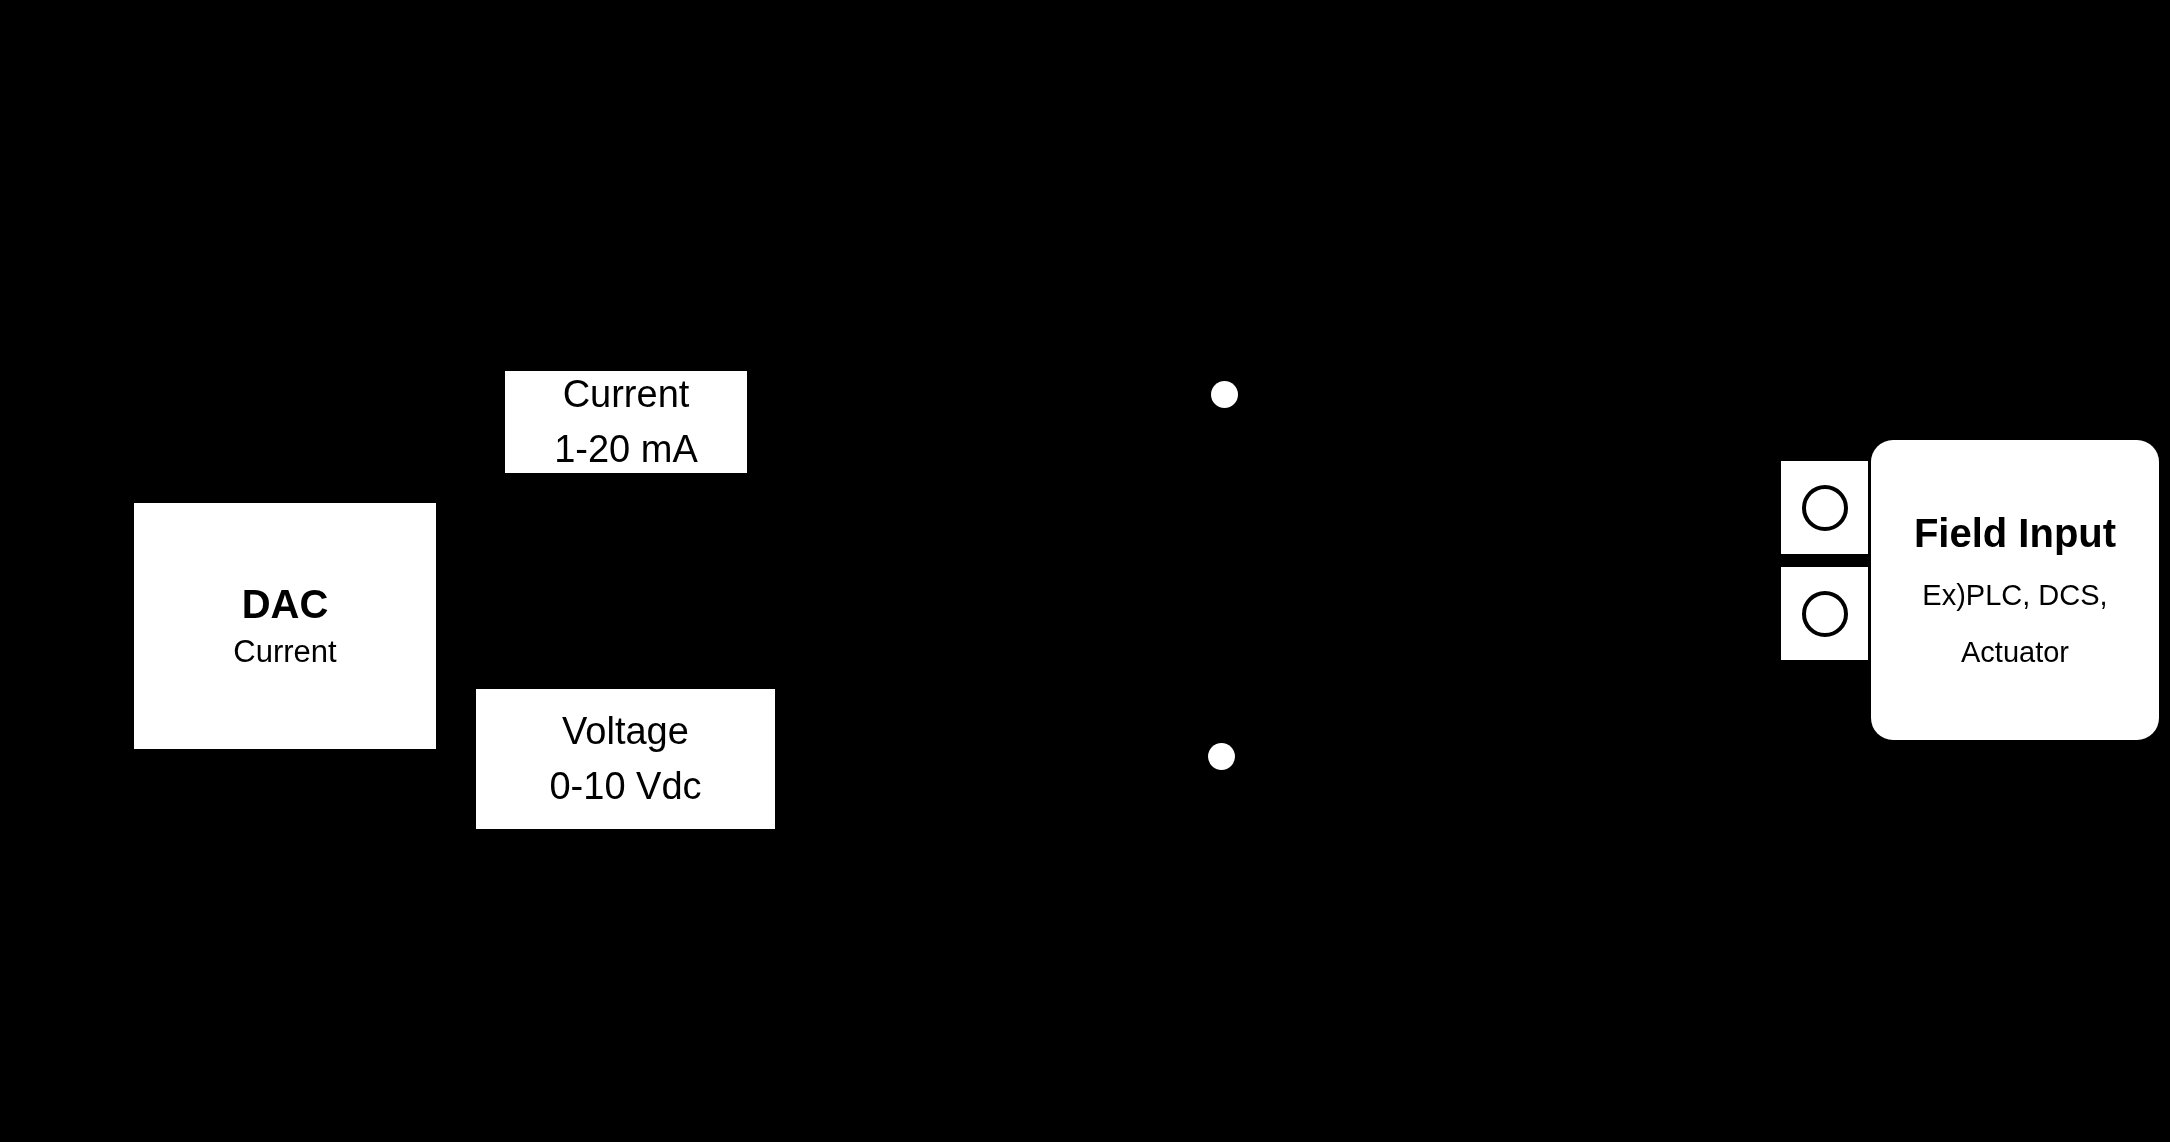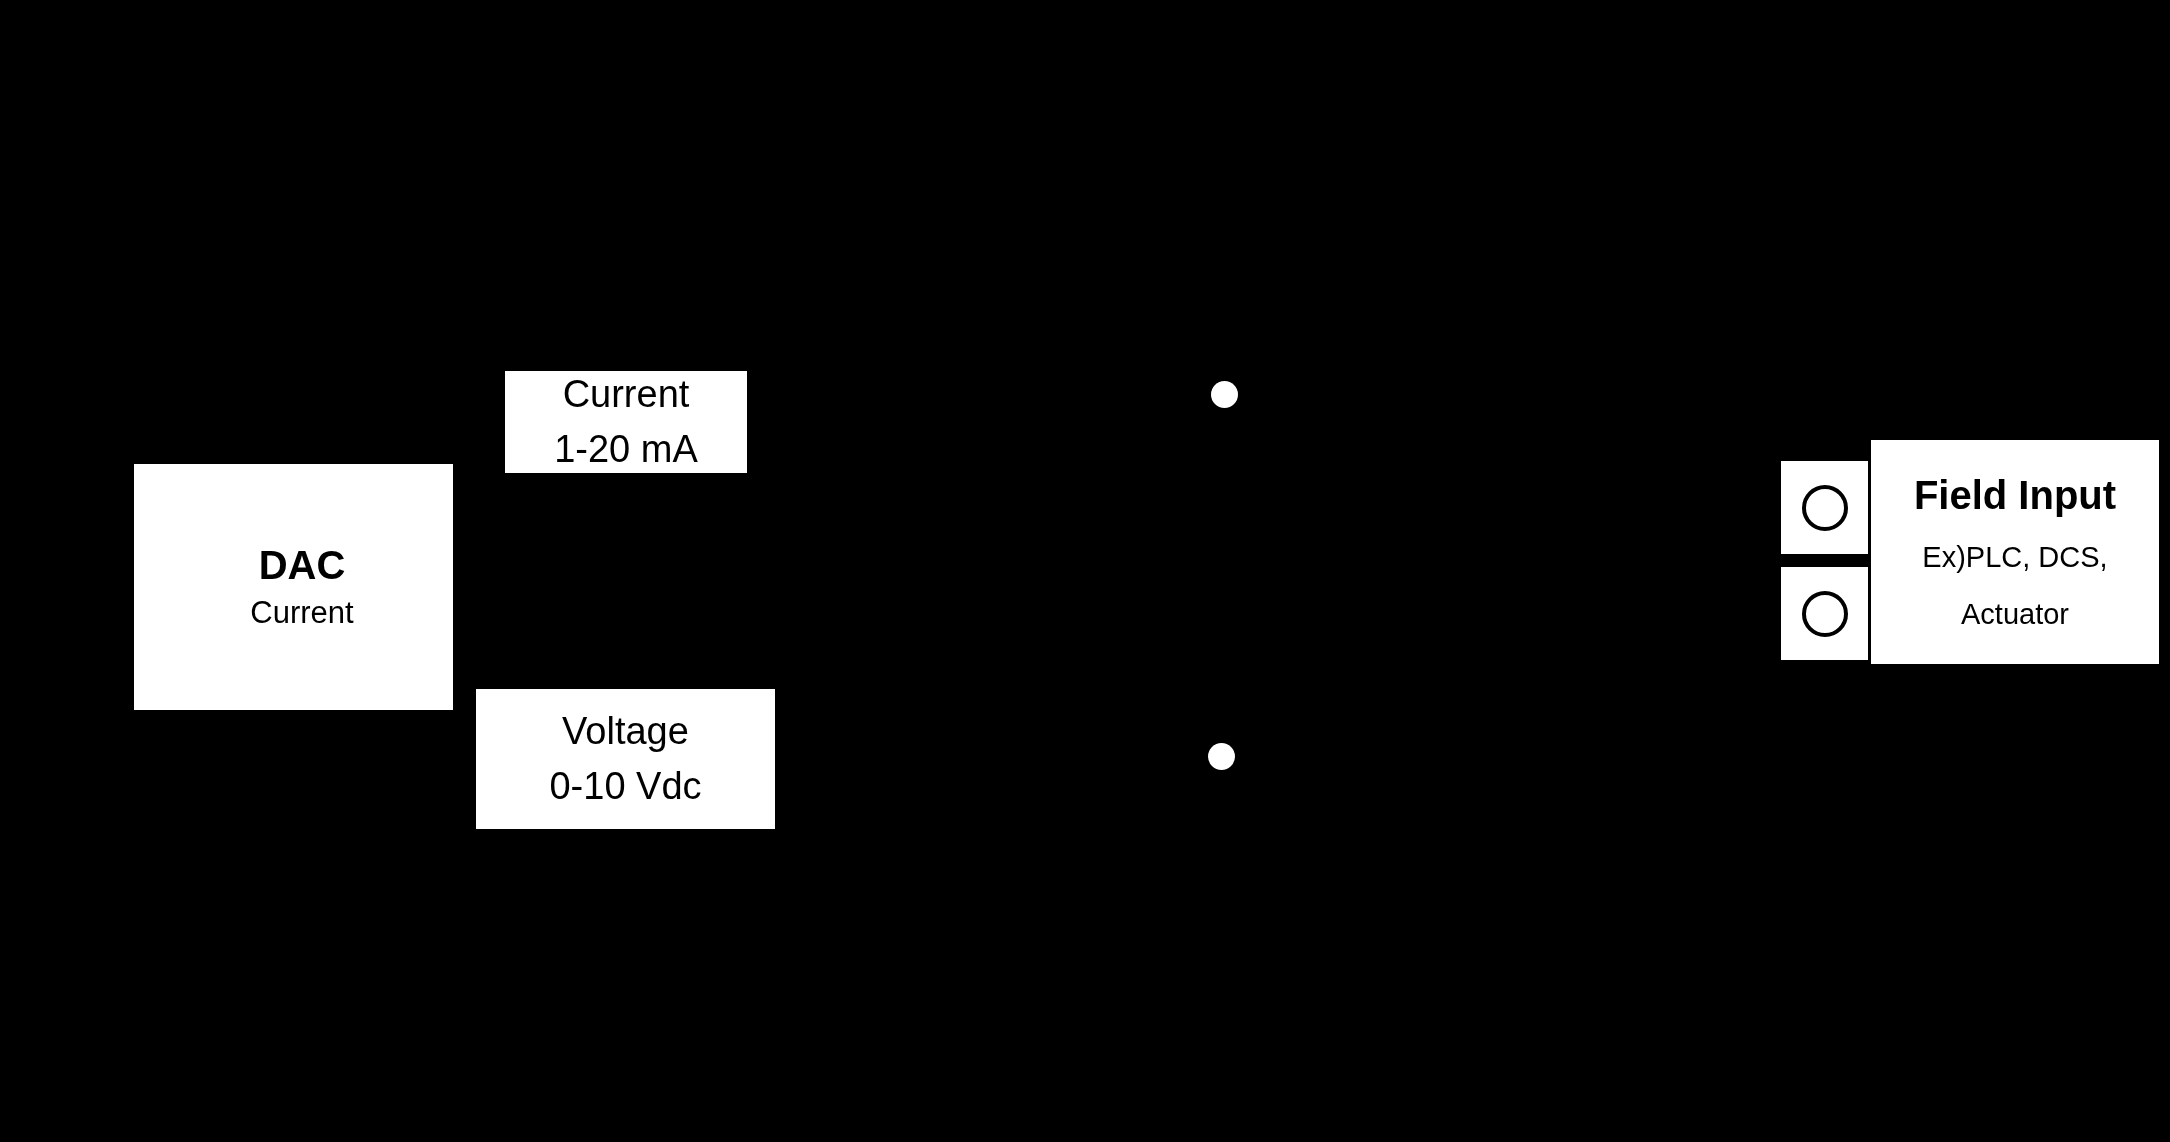--- a/index.html
+++ b/index.html
@@ -33,27 +33,27 @@
   }
   .box .sub {
     font-size: 31px;
     line-height: 1.4;
   }
   .box .line-lg {
     font-size: 38px;
     line-height: 1.45;
   }
   
-  .dac-box    { left: 134px; top: 464px; width: 302px; height: 246px; padding-left: 17px; }
+  .dac-box    { left: 134px; top: 503px; width: 302px; height: 246px; }
   
   .current-box { left: 505px; top: 371px; width: 242px; height: 102px; }
   
   .voltage-box { left: 476px; top: 689px; width: 299px; height: 140px; }
   
-  .field-box  { left: 1871px; top: 440px; width: 288px; height: 224px; }
+  .field-box  { left: 1871px; top: 440px; width: 288px; height: 300px; border-radius: 22px; }
   .field-box .title { font-size: 40px; }
   .field-box .sub   { font-size: 29px; margin-top: 16px; }
 
   
   .node-dot {
     position: absolute;
     width: 27px;
     height: 27px;
     border-radius: 50%;
     background: #ffffff;

